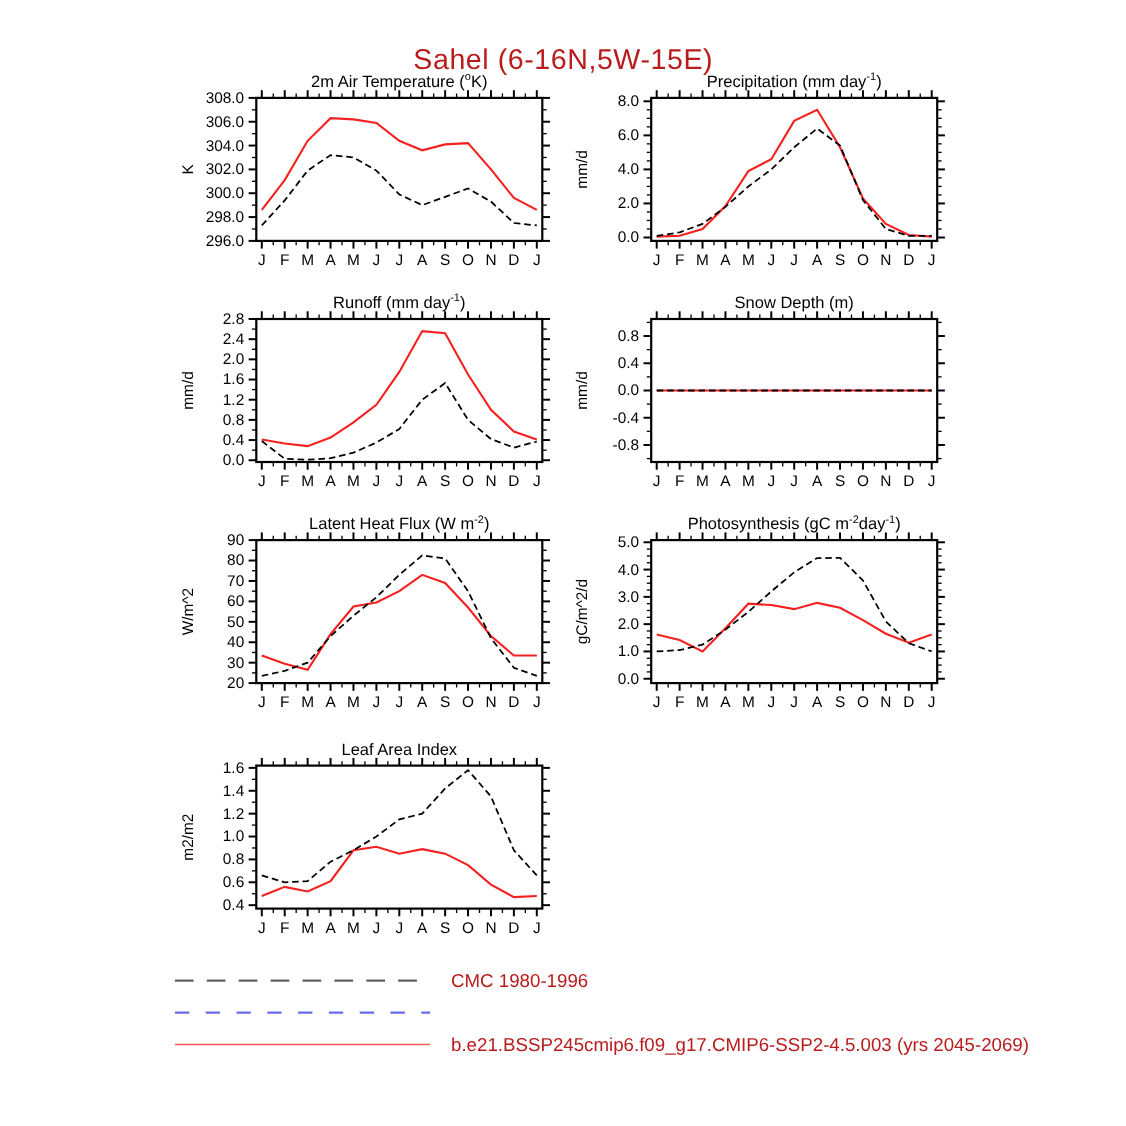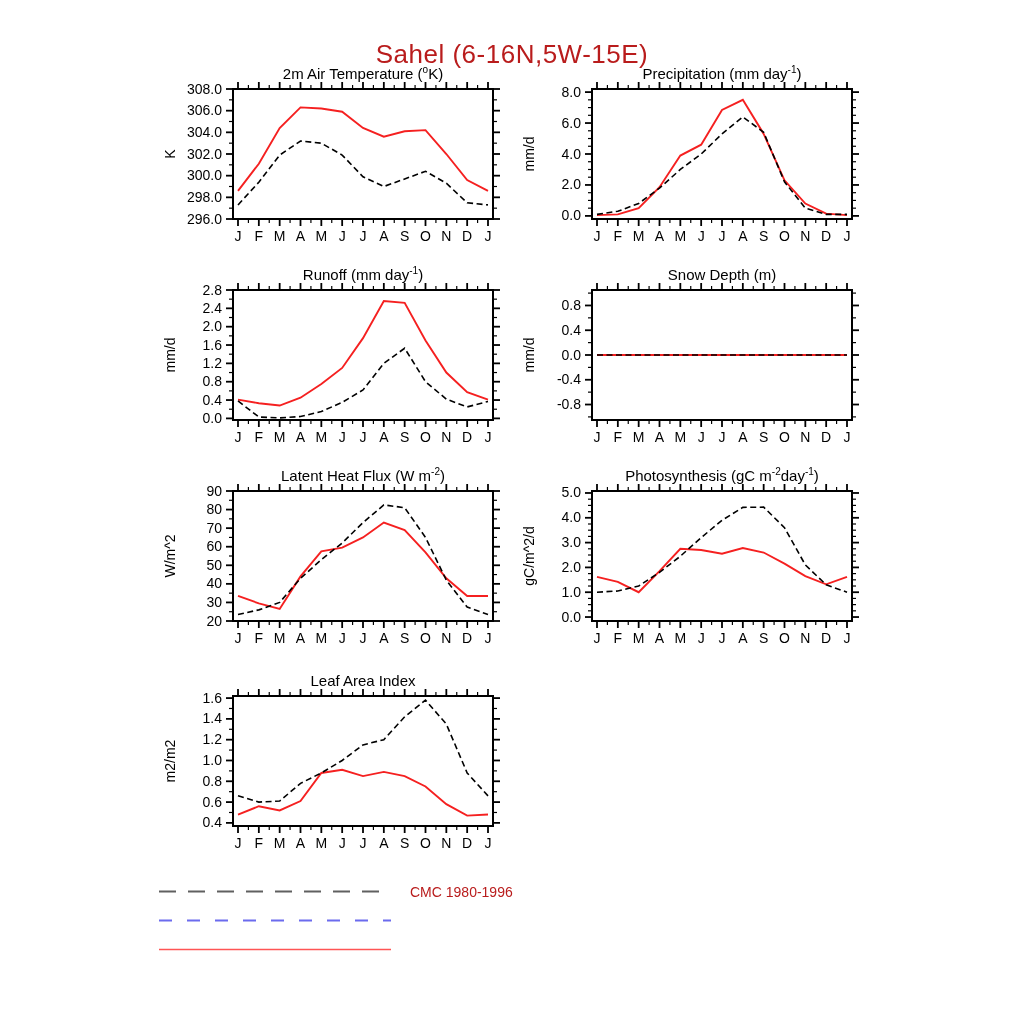--- a/index.html
+++ b/index.html
@@ -4,21 +4,21 @@
 <style>
   html,body{margin:0;padding:0;background:#ffffff;}
   #stage{position:relative;width:1024px;height:1024px;background:#ffffff;
          font-family:"Liberation Sans", sans-serif;color:#b91c1c;overflow:hidden;}
   #main-title{position:absolute;top:22px;left:0;width:100%;text-align:center;
               font-size:26px;font-weight:normal;letter-spacing:0.5px;}
   .panel-svg{position:absolute;overflow:visible;}
   #legend{position:absolute;left:158px;top:877px;}
   .legend-row{display:flex;align-items:center;height:29px;}
   .legline{width:235px;height:29px;flex:0 0 auto;}
-  .legend-label{font-size:14px;margin-left:17px;white-space:nowrap;text-align:center;}
+  .legend-label{font-size:17px;margin-left:17px;white-space:nowrap;text-align:center;}
 </style>
 </head>
 <body>
 
 <div id="stage">
   <h1 id="main-title">Sahel (6-16N,5W-15E)</h1>
 
   <svg class="panel-svg" width="360" height="195" style="left: 148px; top: 60px;">
       <g>
         <rect x="85" y="29" width="260" height="130" fill="none" stroke="#000000" stroke-width="2"></rect>
@@ -789,15 +789,16 @@
     </div>
     <div class="legend-row">
       <svg class="legline">
           <line x1="1" y1="14.5" x2="233" y2="14.5" stroke="#6b6bee" stroke-width="2" stroke-dasharray="13 15"></line>
         </svg>
     </div>
     <div class="legend-row">
       <svg class="legline">
           <line x1="1" y1="14.5" x2="233" y2="14.5" stroke="#ff5555" stroke-width="1.4"></line>
         </svg>
+      <span class="legend-label">b.e21.BSSP245cmip6.f09_g17.CMIP6-SSP2-4.5.003 (yrs 2045-2069)</span>
     </div>
   </div>
 </div>
 
 </body></html>

